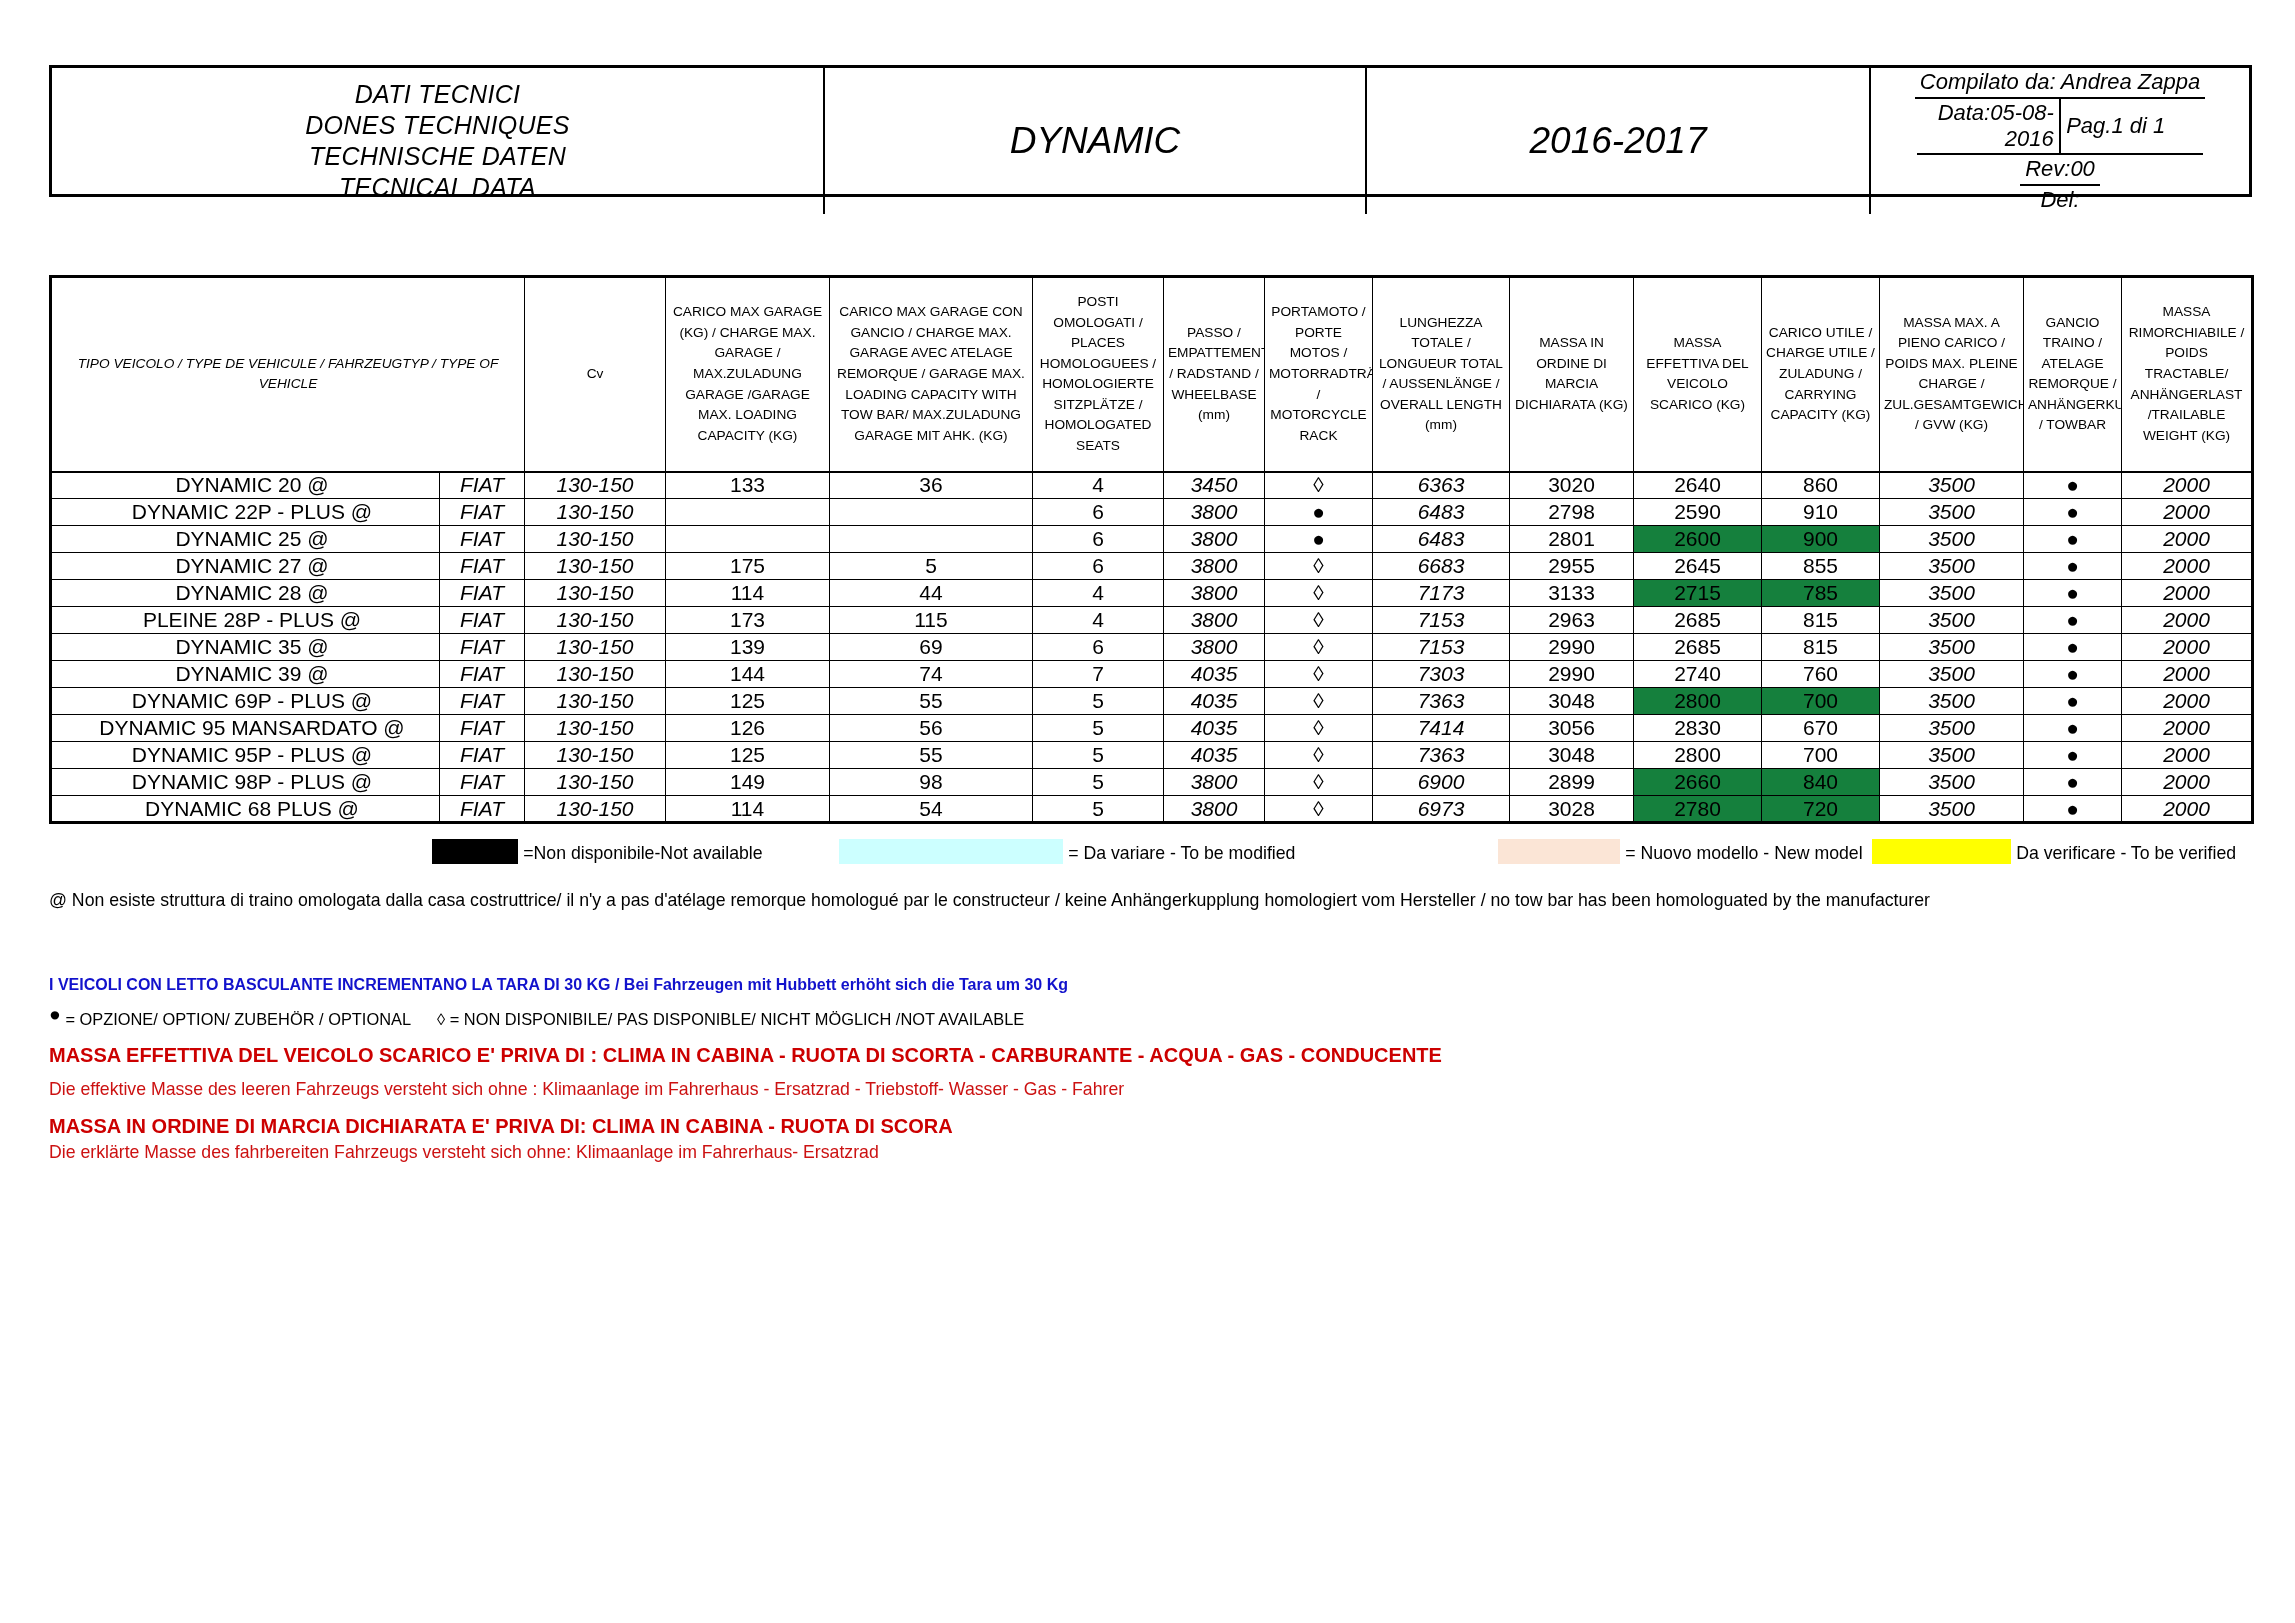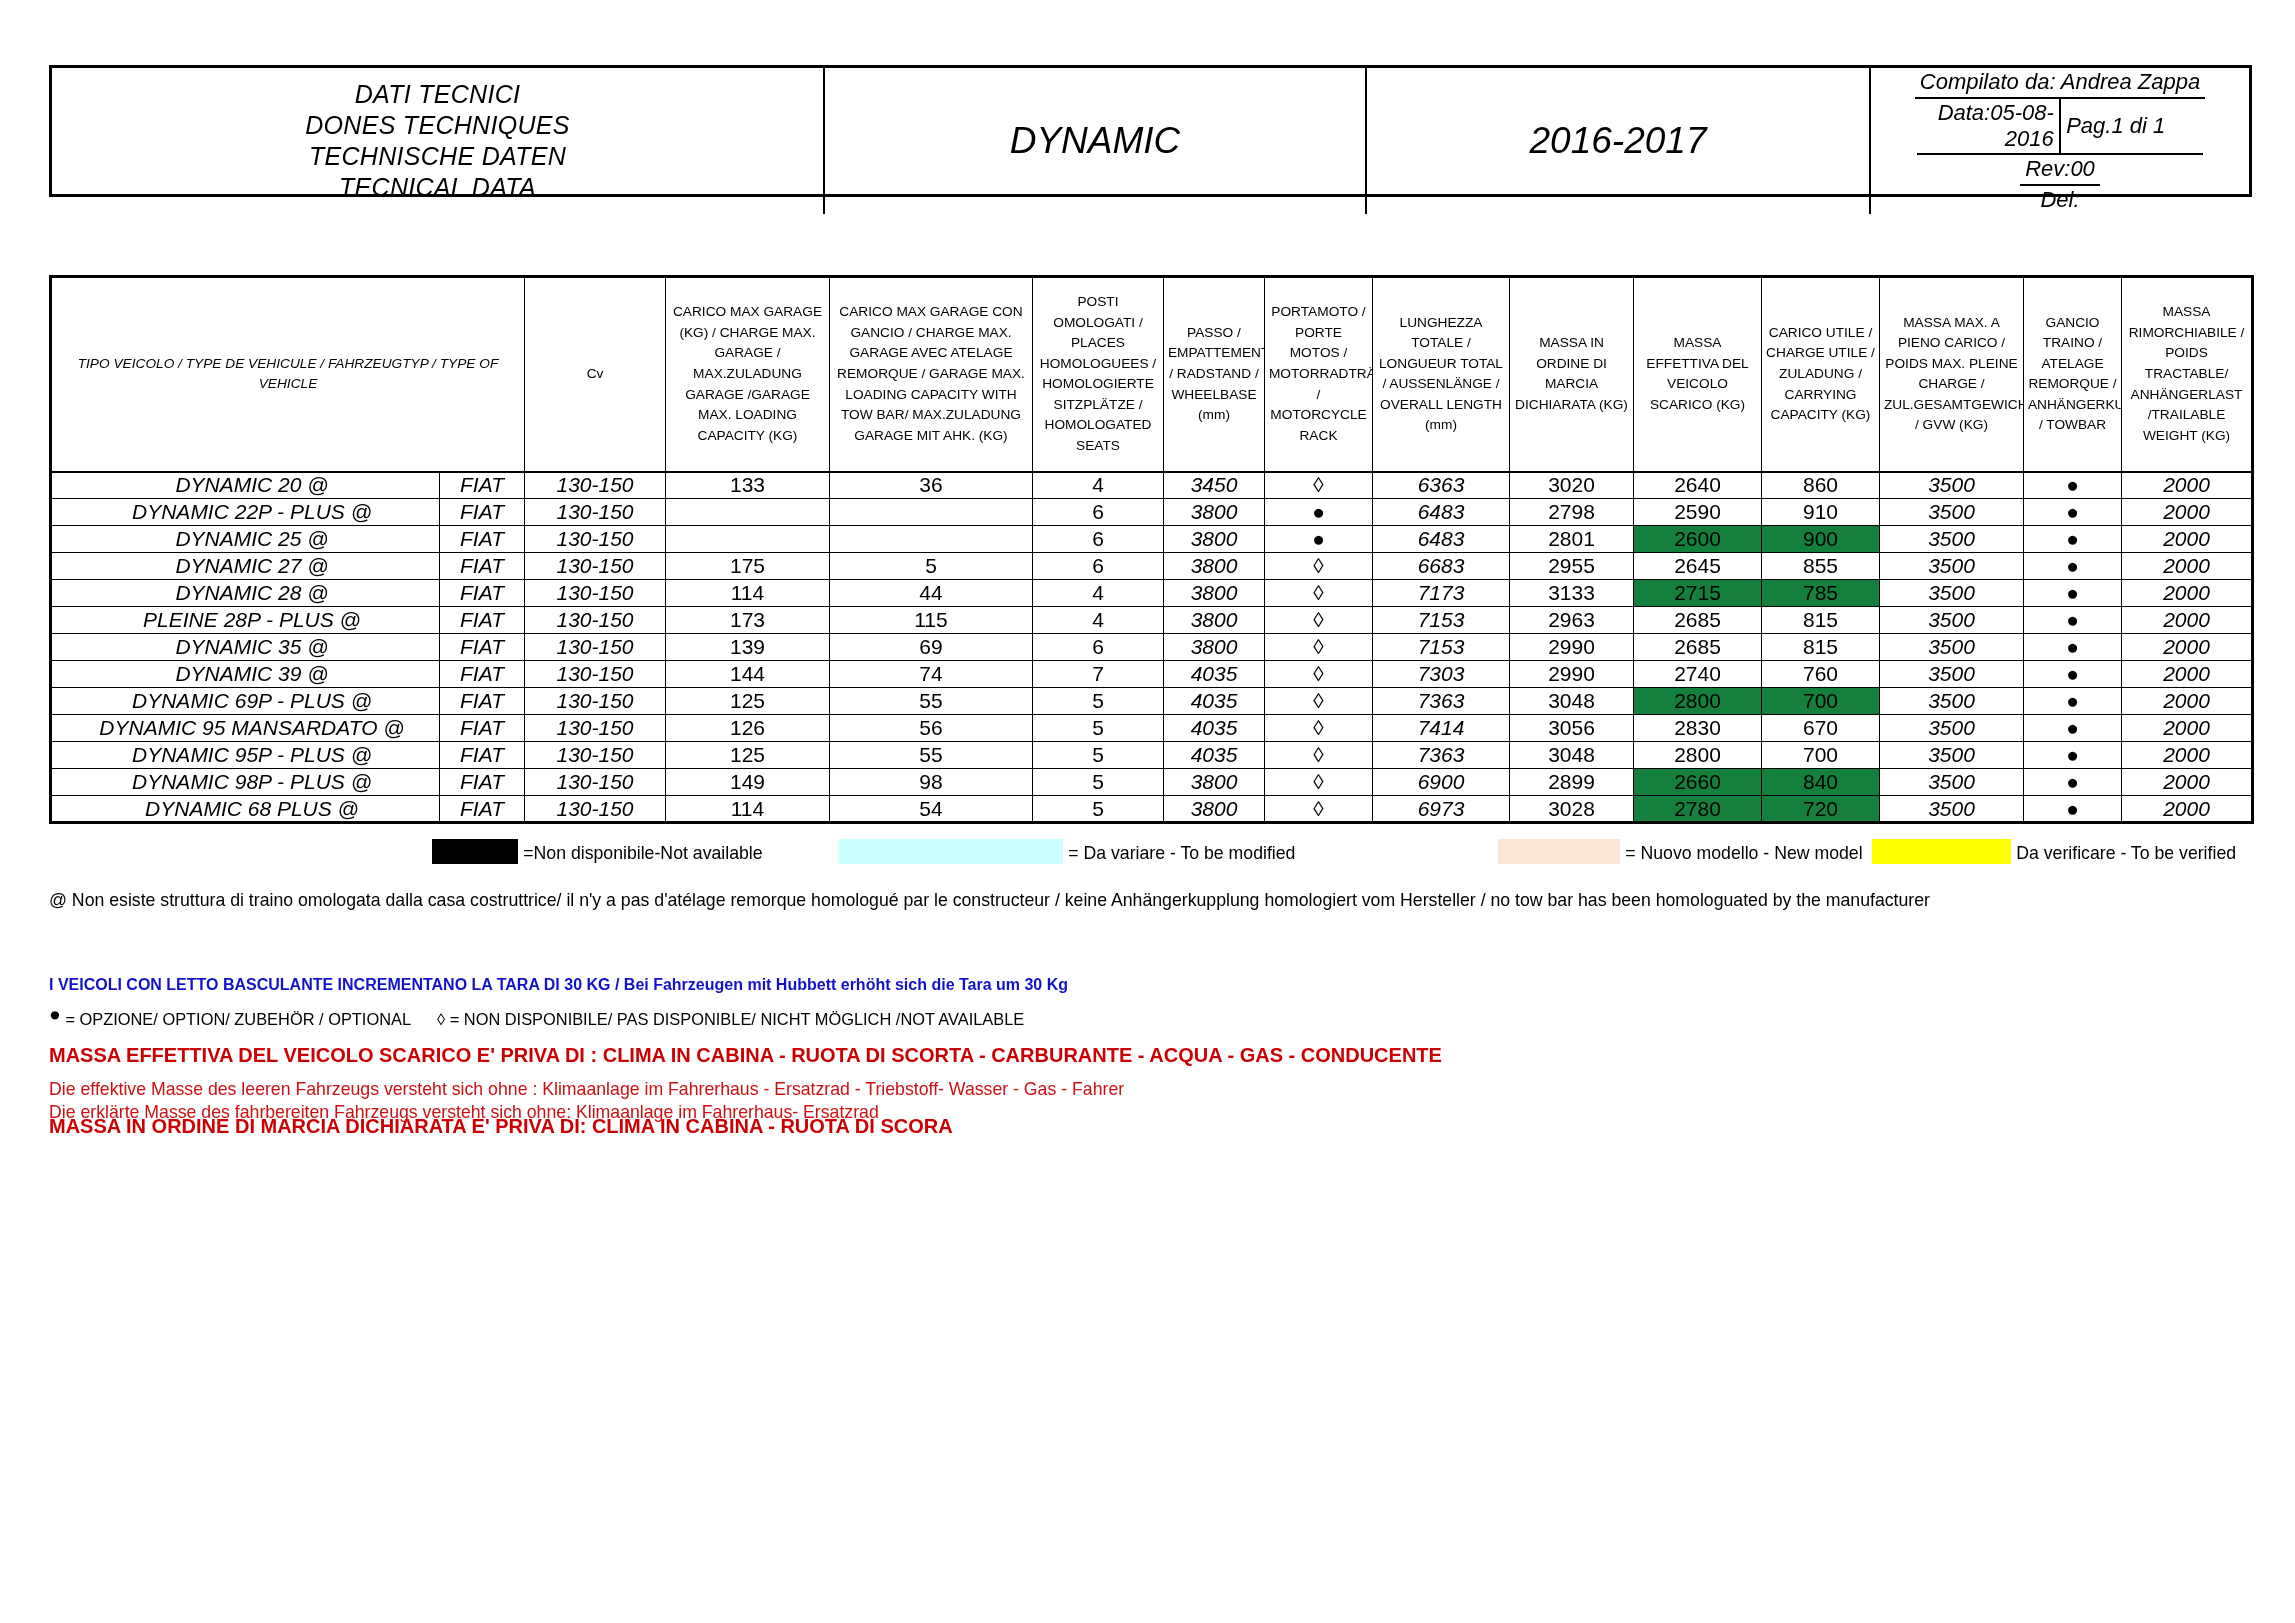--- a/index.html
+++ b/index.html
@@ -38,21 +38,21 @@
     border:1.3px solid #000; text-align:center; vertical-align:middle;
     overflow:hidden;
   }
   table.data thead th {
     height:195px; font-weight:normal; font-size:13.7px; line-height:1.5;
     padding:2.6px 3.9px; border-bottom:2.6px solid #000;
   }
   th.h-name { font-size:17px; font-style:italic; }
   th.h-cv   { font-size:27.5px; }
   table.data tbody td { height:27px; font-size:21px; }
-  td.c-name { text-align:left; padding-left:13px; font-style:italic; font-size:23px; white-space:nowrap; }
+  td.c-name { text-align:left; padding-left:13px; font-size:23px; white-space:nowrap; }
   td.it { font-style:italic; }
   td.sym { font-size:17px; }
   .hl-yellow { background:#15803d; }
 
   
   .legend-item { position:absolute; top:839px; display:flex; align-items:flex-end; }
   .legend-swatch { display:inline-block; height:25px; }
   .legend-label { font-size:17.7px; padding-left:5.2px; white-space:nowrap; }
   #leg0 { left:432px; }  #leg0 .legend-swatch { width:86px; }
   #leg1 { left:839px; } #leg1 .legend-swatch { width:224px; }
@@ -62,21 +62,21 @@
   
   .note { position:absolute; left:49px; white-space:nowrap; }
   .at-note   { top:890px; font-size:17.7px; }
   .blue-note { top:976px; font-size:16px; font-weight:bold; color:#1212CC; }
   .sym-note  { top:1003px; font-size:16.4px; }
   .sym-note .big-dot { font-size:19.6px; vertical-align:3.9px; }
   .sym-note .gap { display:inline-block; width:26px; }
   .red-bold  { font-size:20px; font-weight:bold; color:#CC0000; }
   .red-reg   { font-size:17.7px; color:#CC1111; }
   #red1 { top:1044px; } #red1b { top:1079px; }
-  #red2 { top:1115px; } #red2b { top:1102px;text-align:center; }
+  #red2 { top:1115px; } #red2b { top:1142px;text-align:center; }
 </style>
 </head>
 <body>
 
 <div class="header-table">
   <div class="ht-cell title-block">
     <div class="title-line">DATI TECNICI</div>
     <div class="title-line">DONES TECHNIQUES</div>
     <div class="title-line">TECHNISCHE DATEN</div>
     <div class="title-line">TECNICAL DATA</div>

